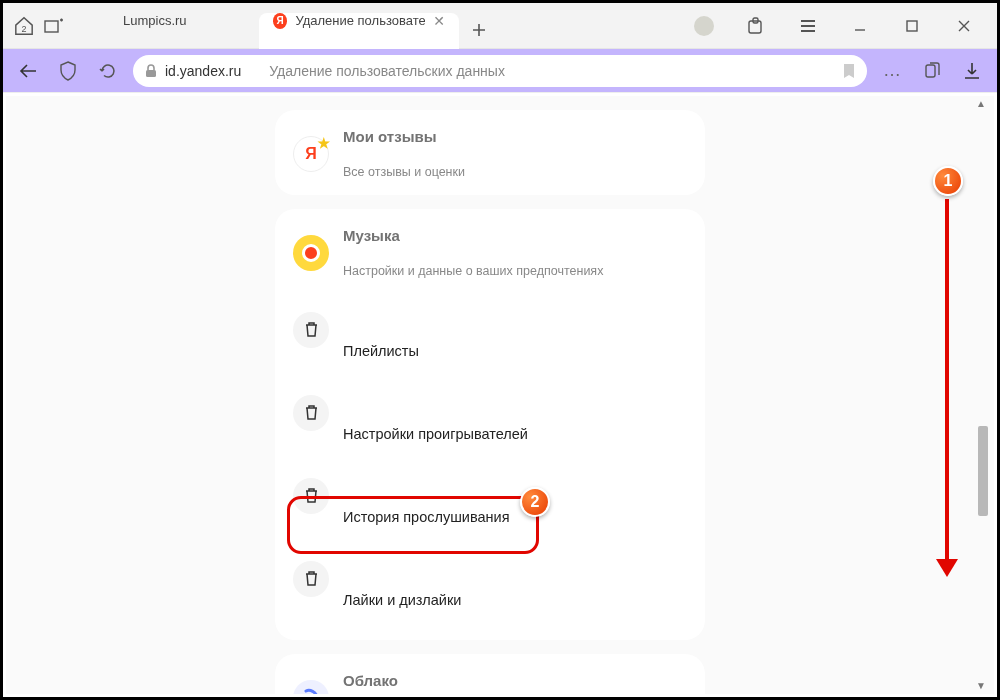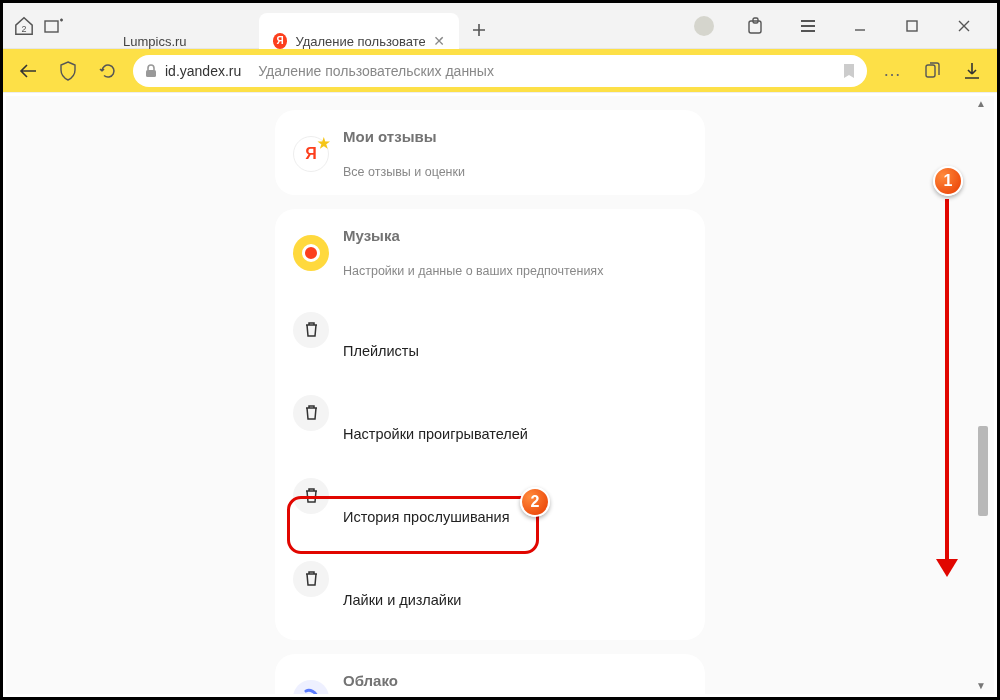--- a/index.html
+++ b/index.html
@@ -1,32 +1,32 @@
 <!DOCTYPE html>
 <html><head>
 <meta charset="utf-8">
 <style>
 * { box-sizing: border-box; margin: 0; padding: 0; font-family: Arial, "Helvetica Neue", sans-serif; }
 body { width: 1000px; height: 700px; overflow: hidden; border: 3px solid #000; background: #fff; position: relative; }
 
 .titlebar { height: 46px; background: #f3f3f3; display: flex; align-items: center; padding: 0 6px; border-bottom: 1px solid #e5e5e5; }
 .titlebar .tb-btn { width: 30px; height: 28px; display: flex; align-items: center; justify-content: center; color: #555; border-radius: 4px; }
-.tab { display: flex; align-items: flex-end; height: 36px; padding: 0 14px; border-radius: 8px 8px 0 0; font-size: 13px; color: #444; gap: 8px; margin-top: 10px; }
+.tab { display: flex; align-items: flex-start; height: 36px; padding: 0 14px; border-radius: 8px 8px 0 0; font-size: 13px; color: #444; gap: 8px; margin-top: 10px; }
 .tab.active { background: #fff; }
 .tab .favicon { width: 16px; height: 16px; border-radius: 50%; display: flex; align-items: center; justify-content: center; font-size: 10px; font-weight: bold; }
 .tab .close { color: #888; font-size: 14px; }
 .newtab { width: 28px; height: 28px; border-radius: 50%; display: flex; align-items: center; justify-content: center; color: #555; margin-left: 6px; margin-top: 8px; }
 .win-controls { margin-left: auto; display: flex; gap: 10px; align-items: center; padding-right: 6px; }
 .win-controls .wc { width: 42px; height: 30px; display: flex; align-items: center; justify-content: center; color: #555; }
 
-.addrbar { height: 44px; background: #fde047; display: flex; align-items: center; padding: 0 10px; gap: 10px; border-bottom: 1px solid #eee; }
+.addrbar { height: 44px; background: #c4b5fd; display: flex; align-items: center; padding: 0 10px; gap: 10px; border-bottom: 1px solid #eee; }
 .addrbar .ab-btn { width: 30px; height: 30px; display: flex; align-items: center; justify-content: center; color: #555; border-radius: 4px; }
 .addr-field { flex: 1; height: 32px; border-radius: 16px; background: #fff; display: flex; align-items: center; padding: 0 12px; gap: 8px; font-size: 14px; color: #666; }
 .addr-field .domain { color: #333; }
-.addr-field .title { color: #888; margin-left: 9px; }
+.addr-field .title { color: #888; margin-left: 20px; }
 
 .content { position: absolute; top: 93px; left: 3px; right: 3px; bottom: 3px; background: #fafafa; overflow: hidden; }
 .scroll-area { position: absolute; top: 0; left: 0; right: 20px; bottom: 0; display: flex; justify-content: center; padding-top: 14px; }
 .cards { width: 430px; }
 
 .card { background: #fff; border-radius: 20px; padding: 6px 0; margin-bottom: 14px; }
 .card-head { display: flex; align-items: center; padding: 12px 18px 10px; gap: 14px; }
 .card-head .chicon { width: 36px; height: 36px; border-radius: 50%; display: flex; align-items: center; justify-content: center; font-size: 16px; font-weight: bold; flex-shrink: 0; }
 .card-head .chtxt .t1 { font-size: 15px; font-weight: 600; color: #737373; }
 .card-head .chtxt .t2 { font-size: 12.5px; color: #888; margin-top: 20px; }

